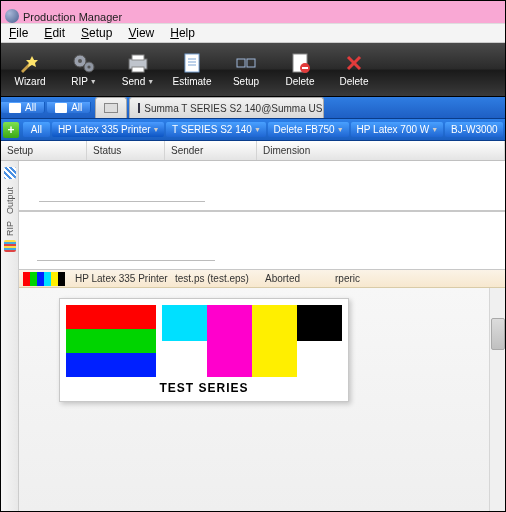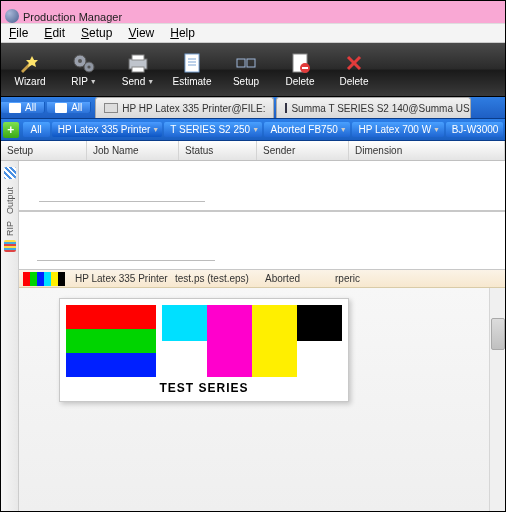--- a/index.html
+++ b/index.html
@@ -167,58 +167,54 @@
           <div class="print-icon"></div>
           <span>All</span>
         </div>
       <div class="tab-all tab-all2">
           <div class="print-icon"></div>
           <span>All</span>
         </div>
     </div>
     <div class="dev-tab">
       <div class="dev-ico"></div>
-      <span>HP HP Latex 335 Printer@FILE:</span>
     </div>
     <div class="dev-tab">
       <div class="dev-ico summa"></div>
       <span>Summa T SERIES S2 140@Summa USB</span>
     </div>
   </div>
 
   <div class="subtabstrip">
     <div class="plus">+</div>
     <div class="sub-all"><span>All</span></div>
     <div class="printer-tab active">
         <span>HP Latex 335 Printer</span> 
         <span class="dd">▼</span>
       </div>
     <div class="printer-tab">
-        <span>T SERIES S2 250</span> 
-        <span class="dd">▼</span>
-      </div>
-    <div class="printer-tab">
-        <span>Aborted FB750</span> 
+        <span>T SERIES S2 140</span> 
+        <span class="dd">▼</span>
+      </div>
+    <div class="printer-tab">
+        <span>Delete FB750</span> 
         <span class="dd">▼</span>
       </div>
     <div class="printer-tab">
         <span>HP Latex 700 W</span> 
         <span class="dd">▼</span>
       </div>
     <div class="printer-tab">
         <span>BJ-W3000</span>
       </div>
   </div>
 
   <div class="table-header">
     <div class="th" style="width:86px">
         <span>Setup</span>
-      </div>
-    <div class="th" style="width:92px">
-        <span>Job Name</span>
       </div>
     <div class="th" style="width:78px">
         <span>Status</span>
       </div>
     <div class="th" style="width:92px">
         <span>Sender</span>
       </div>
     <div class="th" style="flex:1">
         <span>Dimension</span>
       </div>

